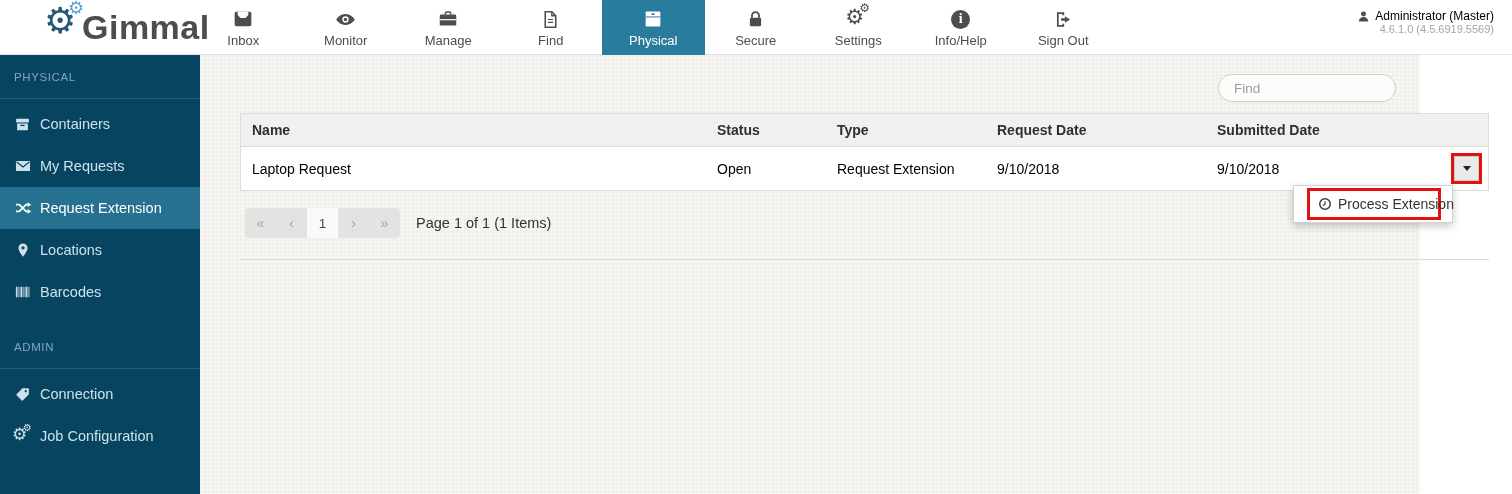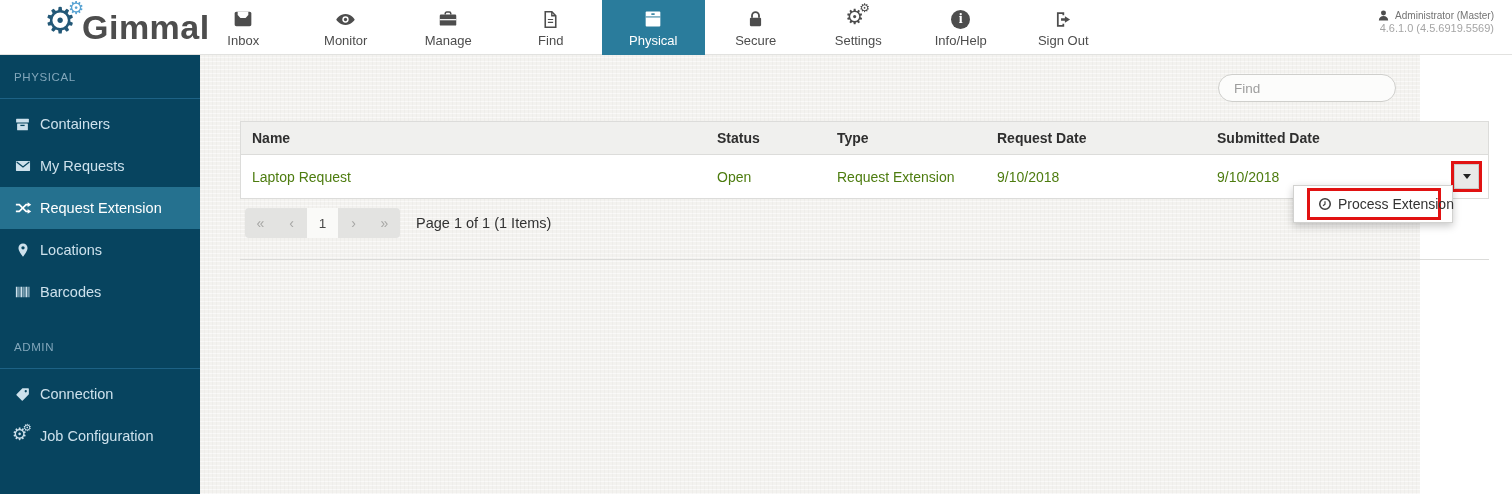--- a/index.html
+++ b/index.html
@@ -19,21 +19,21 @@
   .nav-item { width:102.5px; height:55px; display:flex; flex-direction:column; align-items:center; justify-content:center; gap:2px; color:#4d4d4d; font-size:13px; cursor:pointer; }
   .nav-item .nicon { height:24px; display:flex; align-items:center; justify-content:center; }
   .nav-item.active { background:#2a7c9c; color:#fff; }
 
   .gears-wrap { position:relative; width:26px; height:24px; }
   .gears-wrap .g1 { position:absolute; left:0; top:-2px; font-size:21px; color:#4d4d4d; }
   .gears-wrap .g2 { position:absolute; left:14px; top:-6px; font-size:12px; color:#4d4d4d; }
   .info-circle { width:19px; height:19px; border-radius:50%; background:#4d4d4d; color:#fff; font-family:"Liberation Serif",serif; font-weight:bold; font-size:14px; display:flex; align-items:center; justify-content:center; }
 
   .userbox { position:absolute; right:18px; top:9px; text-align:right; }
-  .user-line { display:flex; align-items:center; justify-content:flex-end; gap:5px; font-size:10px; color:#737373; cursor:pointer; }
+  .user-line { display:flex; align-items:center; justify-content:flex-end; gap:5px; font-size:12px; color:#000000; cursor:pointer; }
   .version { font-size:11px; color:#a5a5a5; }
 
   
   .sidebar { position:absolute; left:0; top:55px; width:200px; height:439px; background:#07445f; z-index:4; }
   .sb-header { height:44px; display:flex; align-items:center; padding-left:14px; font-size:11.5px; letter-spacing:0.6px; color:#82a7bb; border-bottom:1px solid #1d6285; }
   .sb-items { padding-top:4px; }
   .sb-item { height:42px; display:flex; align-items:center; padding-left:13px; gap:8px; font-size:14.5px; color:#cde1ec; cursor:pointer; }
   .sb-item.active { background:#25718f; color:#fff; }
   .sb-item .sicon { width:19px; height:19px; display:flex; align-items:center; justify-content:center; }
   .sb-gap { height:12px; }
@@ -44,26 +44,26 @@
   
   .main { position:absolute; left:200px; top:55px; width:1220px; height:439px;
     background-color:#f3f2ef;
     background-image:
       repeating-linear-gradient(90deg, rgba(0,0,0,0.018) 0 1px, transparent 1px 4px),
       repeating-linear-gradient(0deg, rgba(255,255,255,0.55) 0 1px, transparent 1px 4px);
   }
   .find-input { position:absolute; right:24px; top:19px; width:178px; height:28px; border:1px solid #cfcfcc; border-radius:15px; background:#fcfcfb; padding:0 15px; font-size:13.5px; color:#444; outline:none; font-family:inherit; }
   .find-input::placeholder { color:#9d9d9d; }
 
-  .tablebox { position:absolute; left:40px; top:66px; width:1249px; background:#fff; border:1px solid #dcdcda; }
+  .tablebox { position:absolute; left:40px; top:58px; width:1249px; background:#fff; border:1px solid #dcdcda; }
   .thead, .trow { display:grid; grid-template-columns:465px 120px 160px 220px 215px 67px; align-items:center; }
   .thead { height:33px; background:#f0f0ee; border-bottom:1px solid #dcdcda; }
   .thead .th { font-size:14px; font-weight:bold; color:#2f2f2f; padding-left:11px; cursor:pointer; }
   .trow { height:43px; background:#fff; }
-  .trow .td { font-size:14px; color:#4d7c0f; padding-left:11px; }
+  .trow .td { font-size:14px; color:#000000; padding-left:11px; }
   .td-action { display:flex; justify-content:flex-end; padding-right:6px; }
 
   .annot { border:3px solid #e11212; }
   .dd-btn-annot { width:31px; height:31px; }
   .dd-btn { width:25px; height:25px; background:#e9e9e8; border:1px solid #cbcbca; display:flex; align-items:center; justify-content:center; cursor:pointer; }
   .caret-down { width:0; height:0; border-left:4.5px solid transparent; border-right:4.5px solid transparent; border-top:5.5px solid #222; }
 
   .row-menu { position:absolute; left:1093px; top:130px; width:160px; height:38px; background:#fff; border:1px solid #d2d2d0; box-shadow:0 3px 8px rgba(0,0,0,0.22); z-index:6; }
   .menu-item-annot { margin:2px 0 0 13px; width:134px; height:32px; display:flex; align-items:center; }
   .menu-item { display:flex; align-items:center; gap:6px; padding:0 8px; height:26px; font-size:14px; color:#333; cursor:pointer; white-space:nowrap; }

